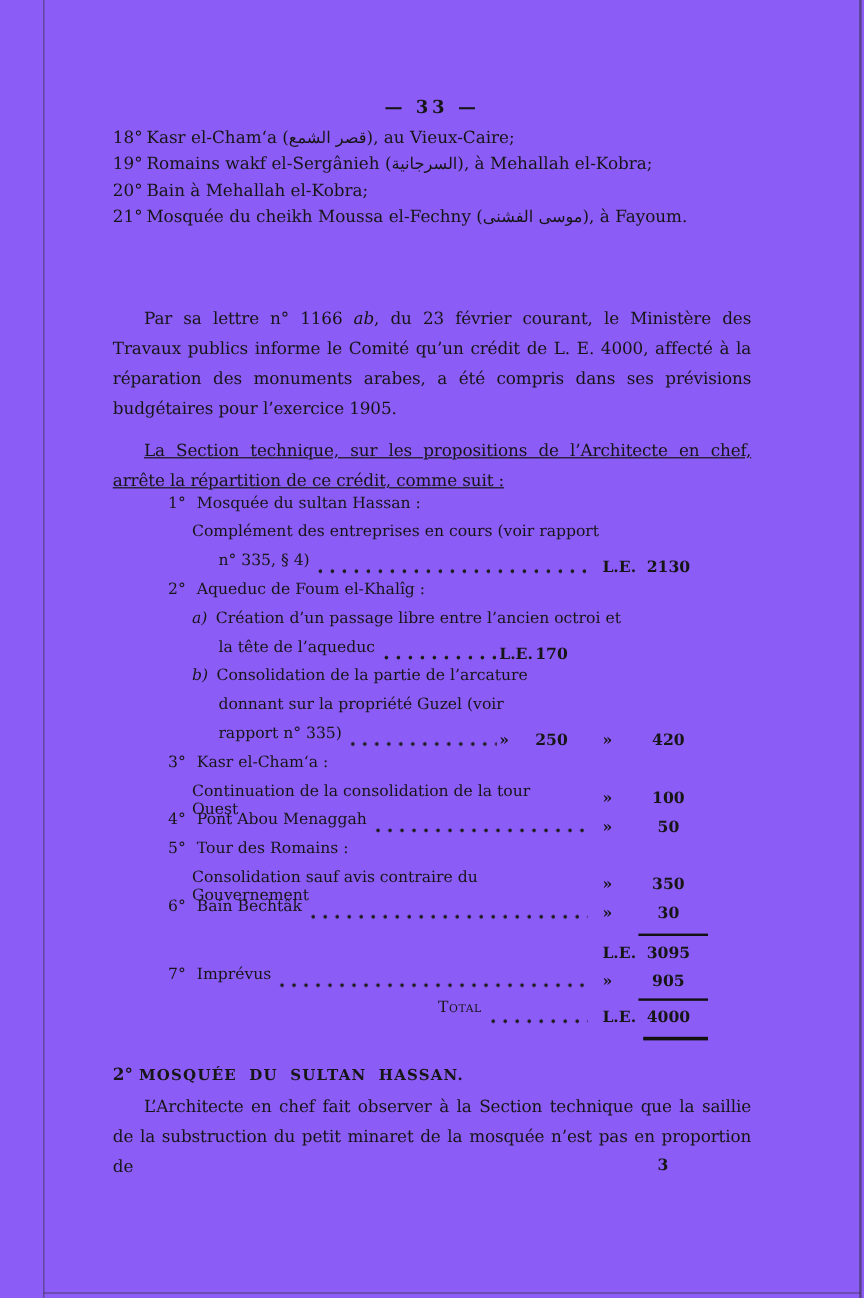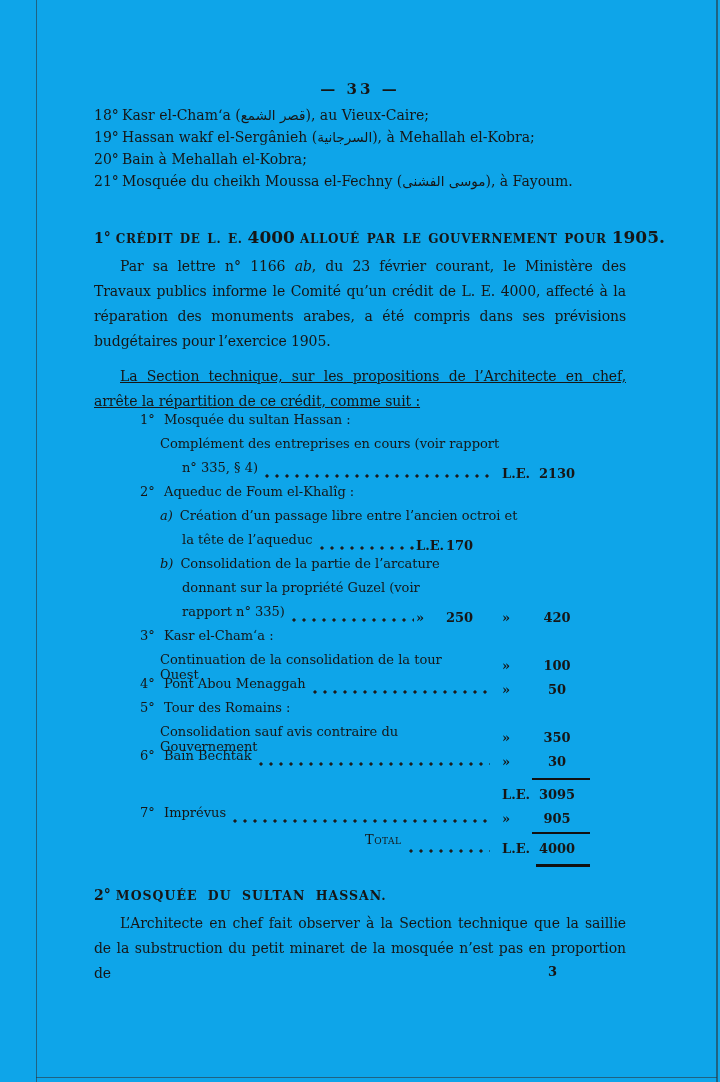--- a/index.html
+++ b/index.html
@@ -1,16 +1,16 @@
 <!DOCTYPE html>
 <html><head>
 <meta charset="utf-8">
 <style>
   html,body{margin:0;padding:0;background:#ffffff;}
-  .page{position:relative;width:720px;height:1082px;background:#0ea5e9;overflow:hidden;
+  .page{position:relative;width:720px;height:1082px;background:#8b5cf6;overflow:hidden;
         color:#161616;font-family:"DejaVu Serif",serif;}
   
   .edge{position:absolute;background:rgba(45,45,45,.55);}
   .edge-l{left:36px;top:0;width:1px;height:1082px;}
   .edge-r{left:716px;top:0;width:2px;height:1082px;}
   .edge-b{left:36px;top:1077px;width:681px;height:1px;}
 
   .blk{position:absolute;left:94px;width:532px;}
 
   .pageno{top:80px;text-align:center;font-size:15px;font-weight:bold;letter-spacing:3px;}
@@ -73,37 +73,30 @@
   <div class="edge edge-r"></div>
   <div class="edge edge-b"></div>
 
   <div class="blk pageno">— 33 —</div>
 
   <div class="blk mlist">
     <div class="li">
       <span class="n">18°</span><span>Kasr el-Cham‘a (</span><span class="ar">قصر الشمع</span><span>), au Vieux-Caire;</span>
     </div>
     <div class="li">
-      <span class="n">19°</span><span>Hassan wakf el-Sergânieh (</span><span class="ar">السرجانية</span><span>), à Mehallah el-Kobra;</span>
+      <span class="n">19°</span><span>Romains wakf el-Sergânieh (</span><span class="ar">السرجانية</span><span>), à Mehallah el-Kobra;</span>
     </div>
     <div class="li">
       <span class="n">20°</span><span>Bain à Mehallah el-Kobra;</span>
     </div>
     <div class="li">
       <span class="n">21°</span><span>Mosquée du cheikh Moussa el-Fechny (</span><span class="ar">موسى الفشنى</span><span>), à Fayoum.</span>
     </div>
   </div>
 
-  <div class="blk h1">
-    <span class="hnum">1°</span>
-    <span class="sc">CRÉDIT DE L. E.</span>
-    <span class="fig">4000</span>
-    <span class="sc">ALLOUÉ PAR LE GOUVERNEMENT POUR</span>
-    <span class="fig">1905.</span>
-  </div>
 
   <div class="blk para p1">
     <span>Par sa lettre n° 1166 </span><span class="em">ab</span><span>, du 23 février courant, le Ministère des Travaux publics informe le Comité qu’un crédit de L. E. 4000, affecté à la réparation des monuments arabes, a été compris dans ses prévisions budgétaires pour l’exercice 1905.</span>
   </div>
 
   <div class="blk para p2">La Section technique, sur les propositions de l’Architecte en chef, arrête la répartition de ce crédit, comme suit :</div>
 
   <div class="blk alloc">
 
     <div class="trow L1">

